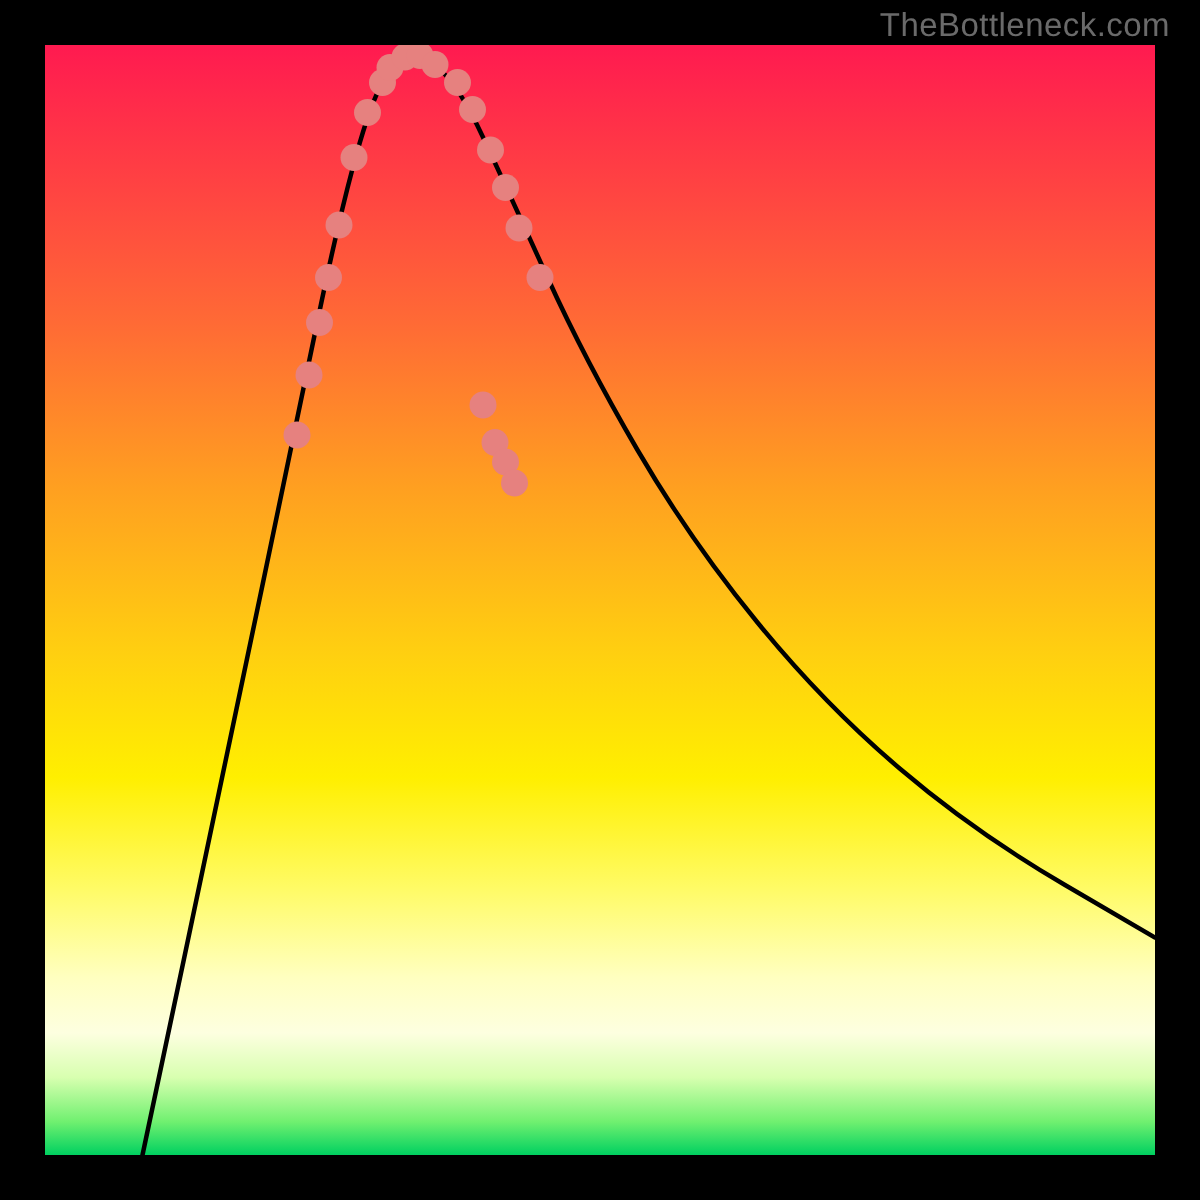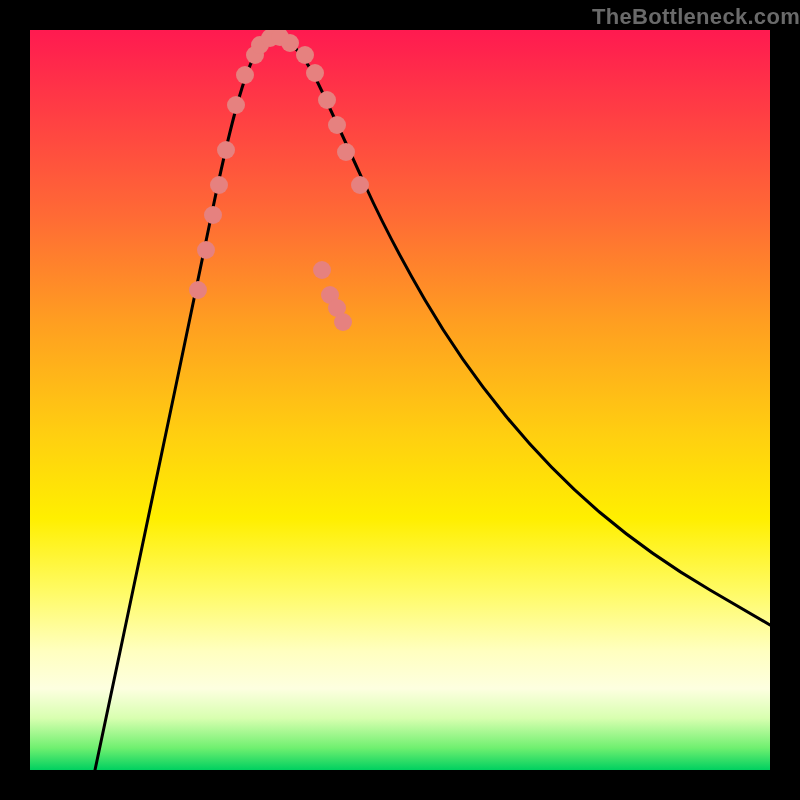--- a/index.html
+++ b/index.html
@@ -42,24 +42,24 @@
   svg.curve {
     position: absolute;
     left: 0;
     top: 0;
     width: 740px;
     height: 740px;
   }
   .watermark {
     position: absolute;
     top: 4px;
-    right: 0;
+    right: 20px;
     color: #6a6a6a;
     font-size: 22px;
-    font-weight: 700;
+    font-weight: 400;
     letter-spacing: 0.3px;
   }
 </style>
 </head>
 <body>
 
 <div class="frame">
 
   <div class="plot-area">
     <svg class="curve" viewBox="0 0 740 740" preserveAspectRatio="none">

